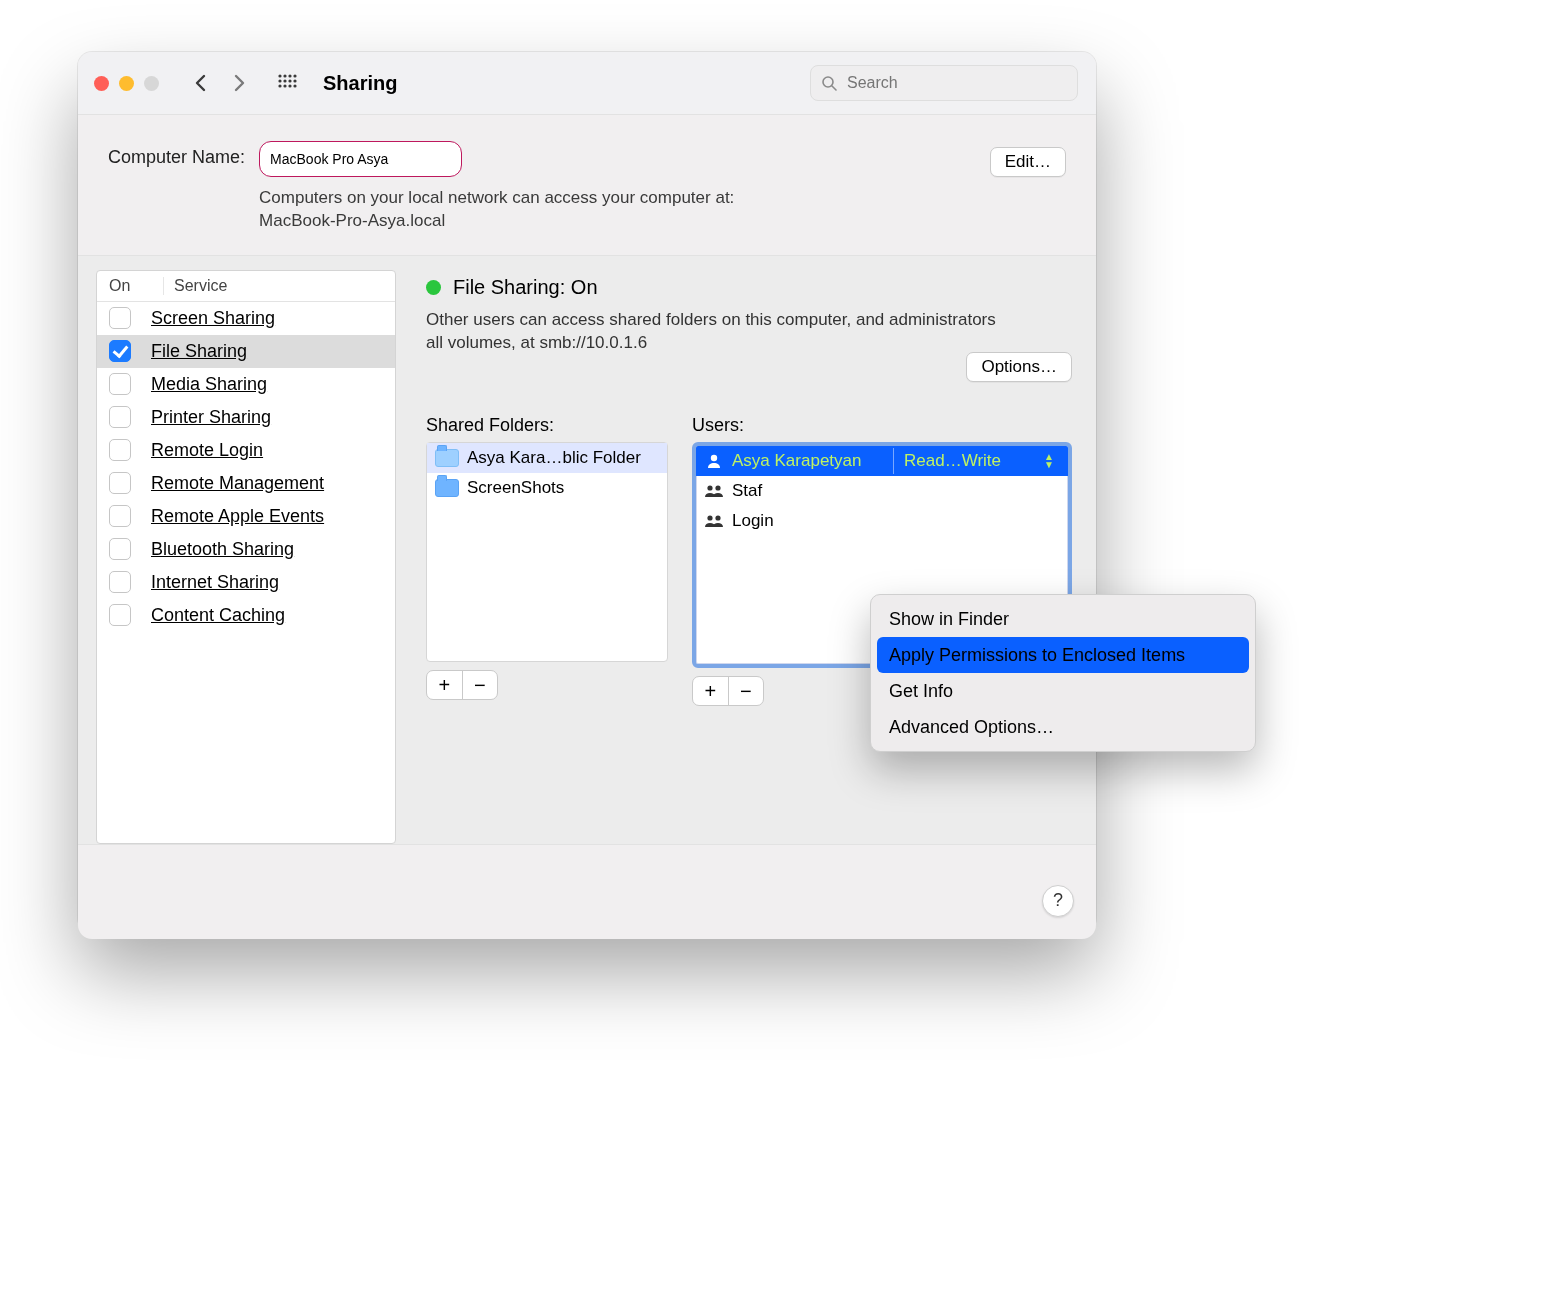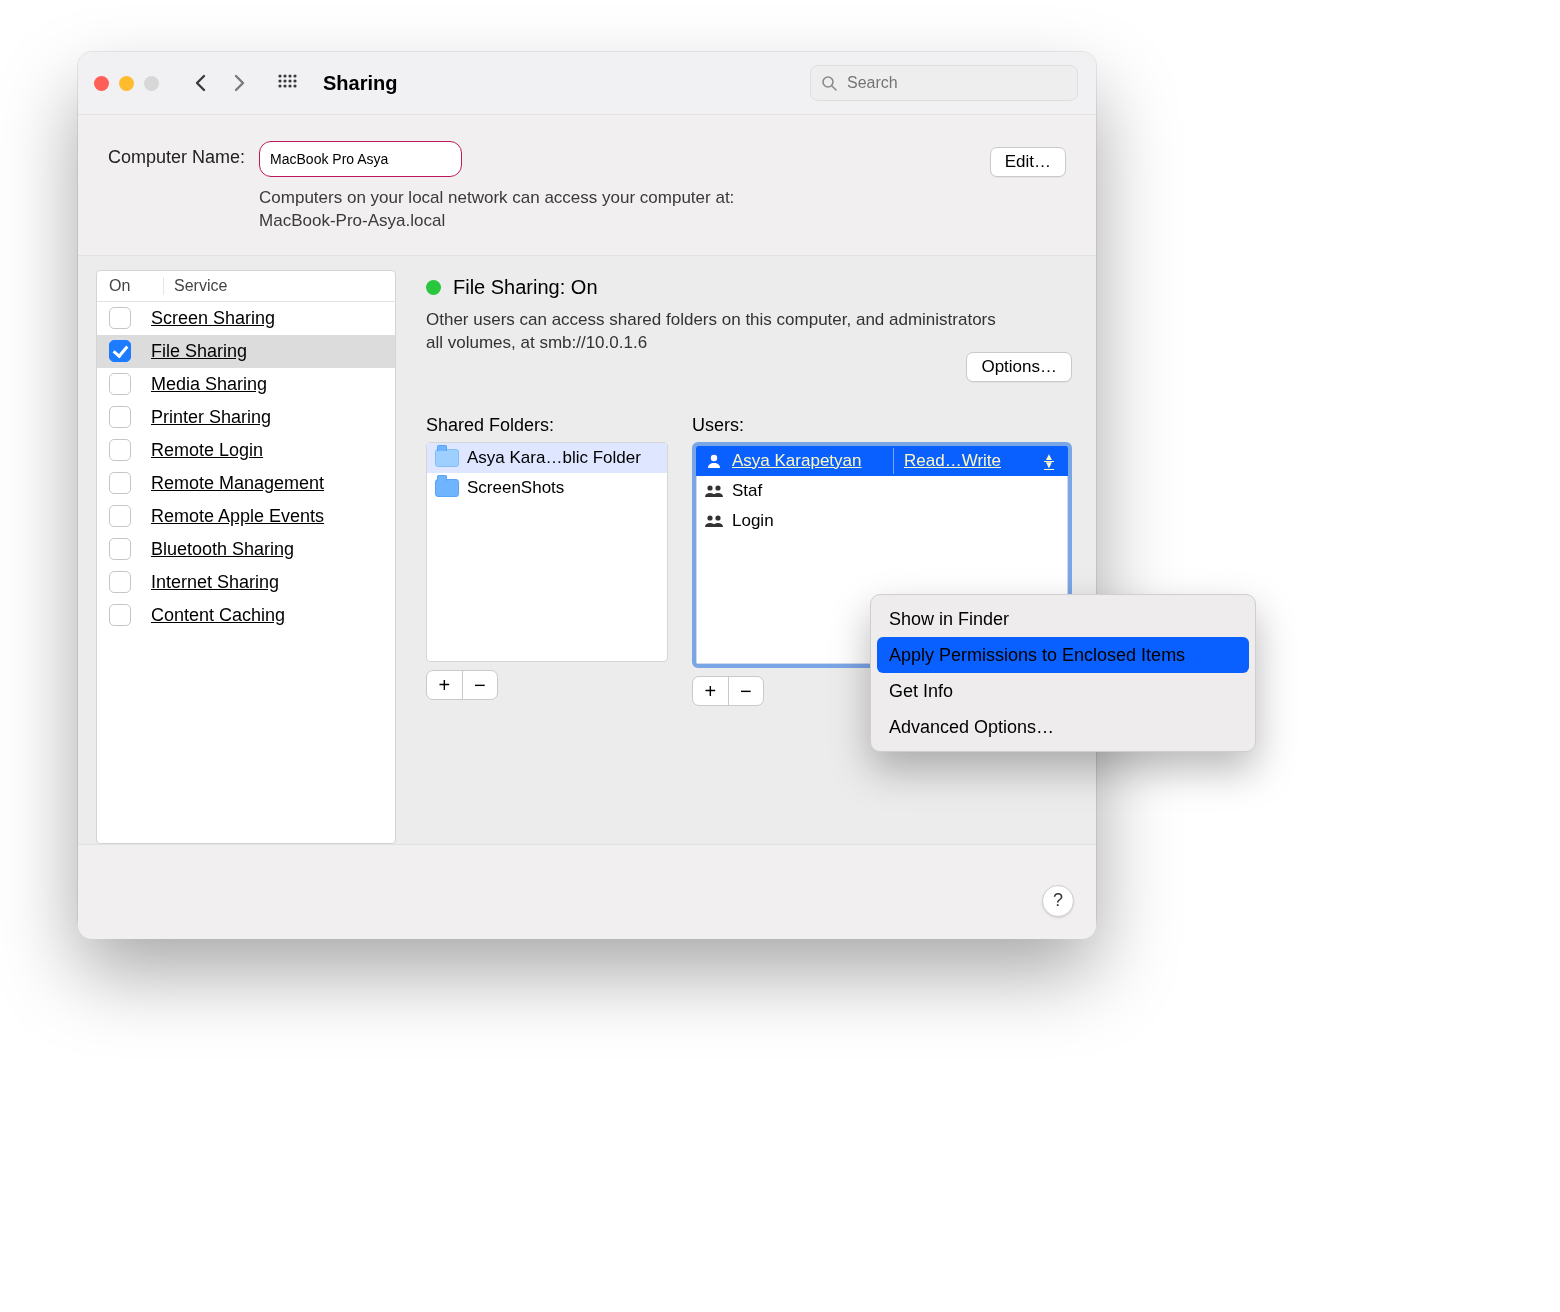--- a/index.html
+++ b/index.html
@@ -147,21 +147,21 @@
   .lb-row{
     display:flex;align-items:center;gap:8px;height:30px;padding:0 8px;font-size:17px;
   }
   .lb-row.sel{background:#dfe6ff;}
   .fld-icon{width:22px;height:16px;border-radius:3px;background:#6fb4ff;border:1px solid #5aa3f5;display:inline-block;position:relative;}
   .fld-icon::before{content:"";position:absolute;top:-5px;left:1px;width:8px;height:5px;background:#6fb4ff;border:1px solid #5aa3f5;border-bottom:0;border-radius:2px 2px 0 0;}
   .fld-icon.sel{background:#9ed0ff;border-color:#7fbef7;}
   .user-row{
     display:flex;align-items:center;height:30px;padding:0 8px;font-size:17px;gap:8px;
   }
-  .user-row.sel{background:var(--blue);color:#fef9c3;text-decoration:underline;}
+  .user-row.sel{background:var(--blue);color:#bef264;}
   .perm-cell{
     margin-left:auto;width:150px;height:26px;border-left:1px solid rgba(255,255,255,.45);
     display:flex;align-items:center;justify-content:space-between;padding:0 6px 0 10px;
   }
   .perm-cell.sel{background:var(--blue);}
   .updown{font-size:10px;line-height:8px;display:flex;flex-direction:column;align-items:center;}
   .user-icon,.group-icon{width:20px;height:16px;display:inline-flex;align-items:center;justify-content:center;color:#333;}
   .user-row.sel .user-icon{color:#fff;}
   .add-remove{
     margin-top:8px;width:70px;height:28px;border:1px solid var(--btn-border);border-radius:7px;

